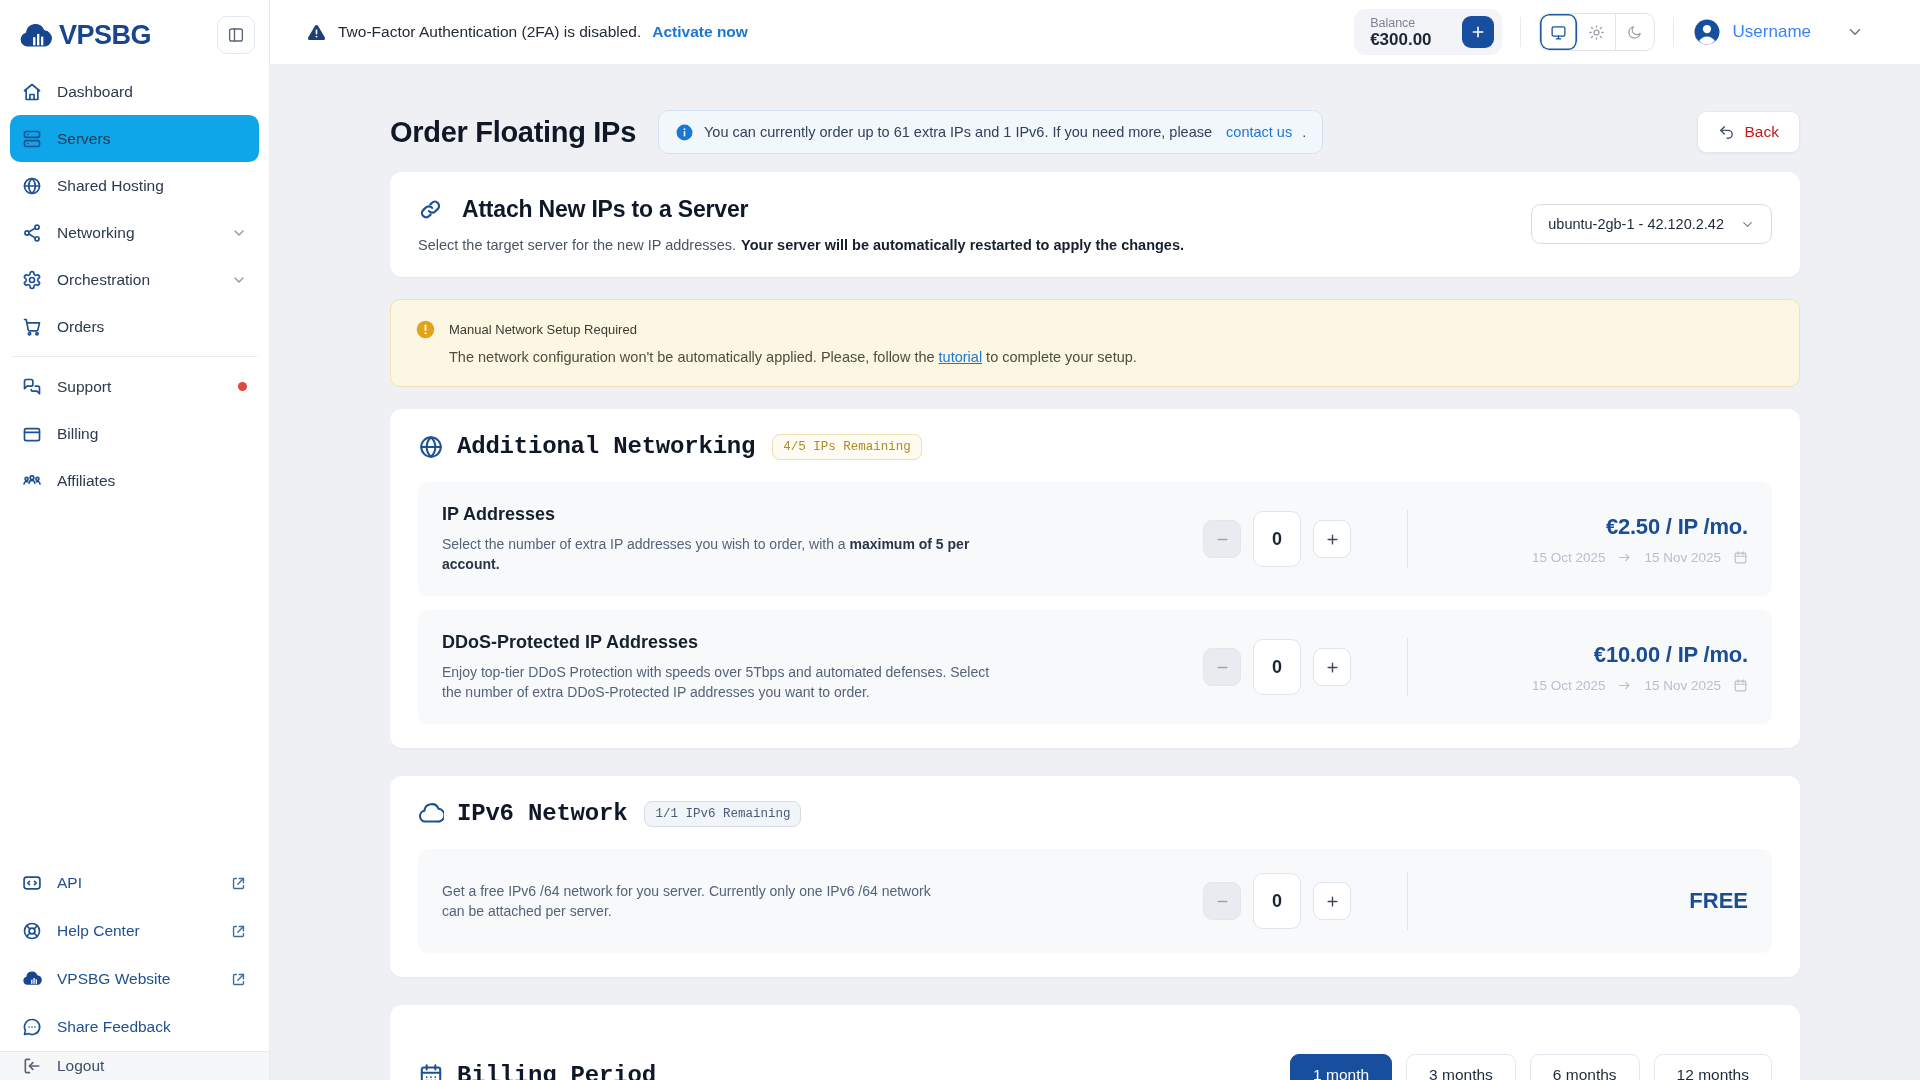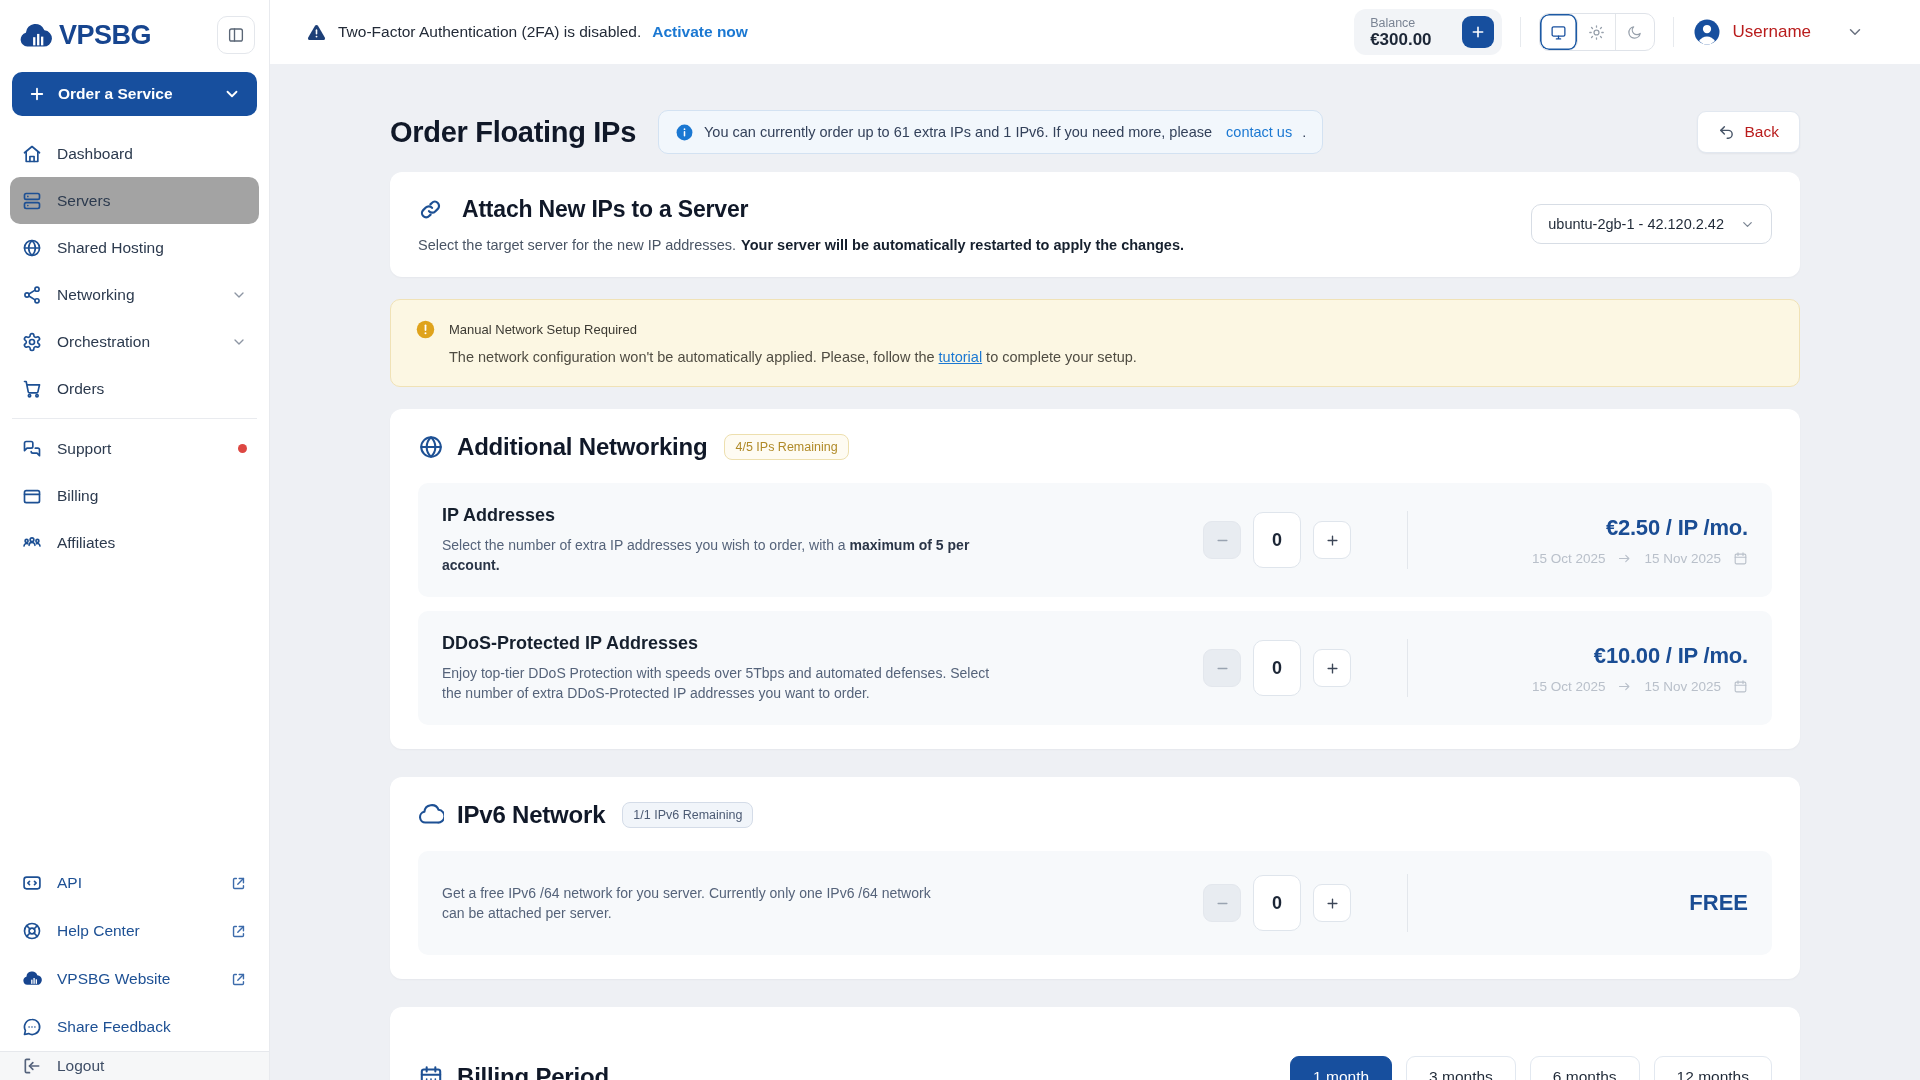--- a/index.html
+++ b/index.html
@@ -17,21 +17,21 @@
   .collapse-btn { width:38px; height:38px; border:1px solid #e4e7ec; border-radius:10px; background:#fff; display:flex; align-items:center; justify-content:center; color:#5a6676; cursor:pointer; }
   .collapse-btn .ic { width:18px; height:18px; stroke-width:1.8; }
 
   .order-btn { margin:8px 12px 10px; height:44px; border-radius:10px; background:#174f9e; color:#fff; display:flex; align-items:center; padding:0 16px; gap:12px; cursor:pointer; font-size:15.5px; font-weight:700; }
   .order-btn .chev { margin-left:auto; }
   .order-btn .ic { width:18px; height:18px; stroke-width:2.4; }
 
   .nav { padding:4px 10px 0; }
   .nav-item { height:47px; display:flex; align-items:center; gap:15px; padding:0 12px; border-radius:10px; font-size:15.5px; color:#2c3a4e; font-weight:500; cursor:pointer; }
   .nav-item .ic { color:#1d5094; }
-  .nav-item.active { background:#a3a3a3; }
+  .nav-item.active { background:#0ea5e9; }
   .nav-item .chev { margin-left:auto; color:#8d96a3; width:16px; height:16px; }
   .dot { width:9px; height:9px; border-radius:50%; background:#dd4742; margin-left:auto; }
   .nav-divider { height:1px; background:#e9ebef; margin:6px 2px; }
 
   .side-bottom { margin-top:auto; padding:0 10px; }
   .foot-item { height:48px; display:flex; align-items:center; gap:15px; padding:0 12px; border-radius:10px; font-size:15.5px; color:#1d5094; font-weight:500; cursor:pointer; }
   .foot-item .ext { margin-left:auto; width:17px; height:17px; color:#3c6bab; }
   .logout-row { border-top:1px solid #e6e8ec; background:#f6f7f8; height:29px; display:flex; align-items:center; gap:15px; padding:0 22px; font-size:15.5px; font-weight:500; color:#3f4e66; cursor:pointer; }
   .logout-row .ic { color:#55637c; }
 
@@ -48,21 +48,21 @@
   .balance-value { font-size:17px; font-weight:700; color:#1d2737; line-height:19px; }
   .plus-btn { width:32px; height:32px; border-radius:9px; background:#174f9e; color:#fff; display:flex; align-items:center; justify-content:center; cursor:pointer; border:none; }
   .plus-btn .ic { width:16px; height:16px; stroke-width:2.4; }
   .theme-group { display:flex; border:1px solid #dfe3e9; border-radius:10px; background:#fff; height:38px; overflow:hidden; }
   .seg { width:38px; display:flex; align-items:center; justify-content:center; color:#98a1ac; cursor:pointer; border-right:1px solid #e3e6ea; }
   .seg:last-child { border-right:none; }
   .seg .ic { width:17px; height:17px; stroke-width:1.8; }
   .seg.active { box-shadow:inset 0 0 0 1.6px #1d5aa4; border-radius:9px; color:#174f9e; }
   .user-menu { display:flex; align-items:center; gap:11px; cursor:pointer; }
   .user-menu .avatar { width:30px; height:30px; }
-  .user-name { font-size:17px; font-weight:500; color:#b91c1c; }
+  .user-name { font-size:17px; font-weight:500; color:#3b82f6; }
   .user-menu .chev { width:18px; height:18px; color:#6b7280; margin-left:24px; }
 
   
   .content { flex:1; padding:0 120px; overflow:hidden; }
   .page-head { display:flex; align-items:center; margin-top:46px; }
   .page-title { font-size:29px; font-weight:800; color:#101828; letter-spacing:-0.3px; }
   .info-banner { margin-left:22px; background:#f2f7fc; border:1px solid #d3e2f2; border-radius:10px; height:44px; display:flex; align-items:center; gap:10px; padding:9px 16px; font-size:14.5px; color:#33415a; }
   .info-banner .link { color:#1b78d2; cursor:pointer; margin-left:4px; }
   .back-btn { margin-left:auto; background:#fff; border:1px solid #e2e8f0; border-radius:9px; height:42px; display:flex; align-items:center; gap:10px; padding:0 20px; font-size:15.5px; font-weight:500; color:#b91c1c; cursor:pointer; box-shadow:0 1px 2px rgba(16,24,40,.05); }
   .back-btn .ic { width:17px; height:17px; color:#475467; }
@@ -77,21 +77,21 @@
   .server-select { margin-left:auto; margin-top:8px; border:1px solid #d7dde5; border-radius:10px; height:40px; display:flex; align-items:center; gap:16px; padding:0 16px; font-size:14.5px; color:#1f2937; cursor:pointer; background:#fff; }
   .server-select .chev { width:15px; height:15px; color:#7c8694; }
 
   .warn-banner { margin-top:22px; background:#fcf7e3; border:1px solid #f0e2b6; border-radius:10px; padding:19px 24px; }
   .warn-head { display:flex; align-items:center; gap:13px; font-size:13px; font-weight:500; color:#3c3a33; }
   .warn-head .ic { width:21px; height:21px; }
   .warn-body { margin:9px 0 2px 34px; font-size:14.5px; color:#4f4c42; }
   .warn-body .link { color:#1b78d2; text-decoration:underline; cursor:pointer; margin:0 4px; }
 
   .card.section { margin-top:22px; }
-  .sec-head { display:flex; align-items:center; gap:13px; margin-bottom:22px; }
+  .sec-head { display:flex; align-items:center; gap:13px; margin-bottom:22px;font-family:Liberation Mono, monospace; }
   .sec-title { font-size:24px; font-weight:800; color:#101828; letter-spacing:-0.2px; }
   .sec-head .ic { width:26px; height:26px; color:#1d5094; stroke-width:1.9; }
   .badge { font-size:12.5px; font-weight:500; padding:5px 10px; border-radius:8px; margin-left:4px; }
   .badge.amber { color:#b08a28; background:#fefbf2; border:1px solid #eddfae; }
   .badge.blue { color:#4c5b74; background:#f1f5fa; border:1px solid #d4dce8; }
 
   .opt-row { background:#f7f9fb; border-radius:10px; padding:22px 24px; display:flex; align-items:center; }
   .opt-row + .opt-row { margin-top:14px; }
   .opt-text { flex:1; min-width:0; padding-right:40px; }
   .opt-title { font-size:18px; font-weight:700; color:#16202e; }
@@ -133,29 +133,20 @@
       <span class="logo-text">VPSBG</span>
     </div>
     <div class="collapse-btn">
       <svg class="ic" viewBox="0 0 24 24">
           <rect x="3.5" y="4" width="17" height="16" rx="2.5"></rect>
           <path d="M10 4v16"></path>
         </svg>
     </div>
   </div>
 
-  <div class="order-btn">
-    <svg class="ic" viewBox="0 0 24 24">
-        <path d="M12 5v14M5 12h14"></path>
-      </svg>
-    <span>Order a Service</span>
-    <svg class="ic chev" viewBox="0 0 24 24">
-        <path d="m6 9 6 6 6-6"></path>
-      </svg>
-  </div>
 
   <nav class="nav">
     <div class="nav-item">
       <svg class="ic" viewBox="0 0 24 24">
           <path d="M3 10.5 12 3l9 7.5"></path>
           <path d="M5 9.5V21h14V9.5"></path>
           <path d="M9.5 21v-6h5v6"></path>
         </svg>
       <span>Dashboard</span>
     </div>

